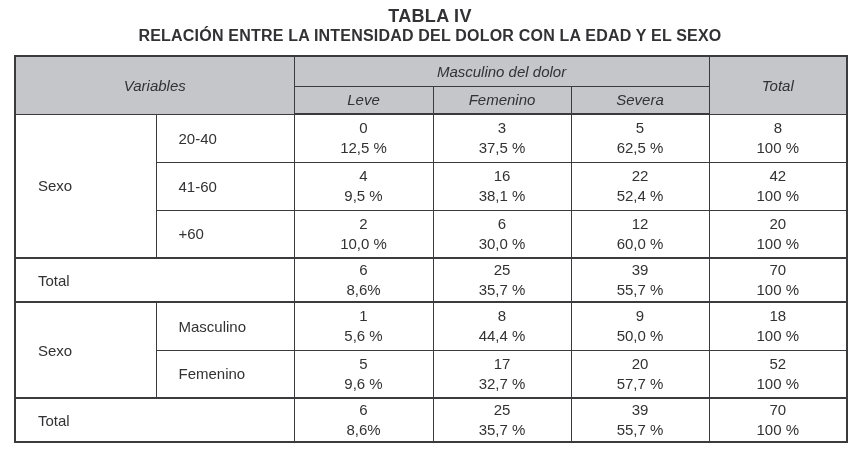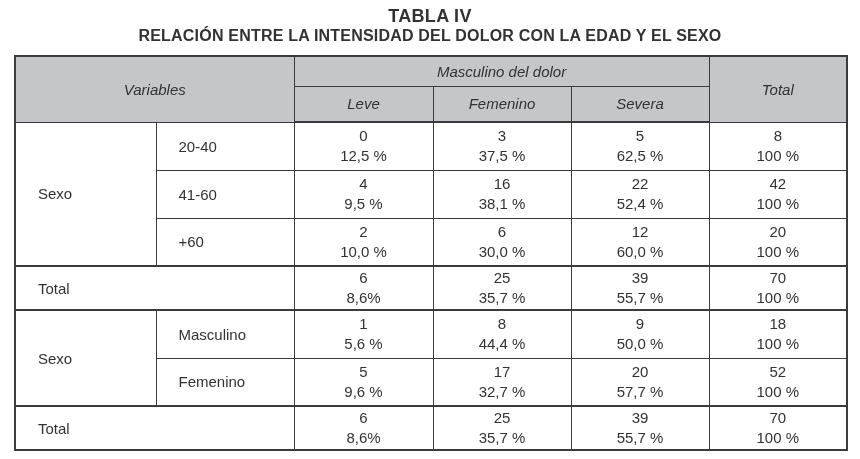--- a/index.html
+++ b/index.html
@@ -36,21 +36,21 @@
     font-size: 15px;
     vertical-align: middle;
   }
   th {
     background: #c5c6ca;
     font-style: italic;
     font-weight: normal;
     text-align: center;
   }
   tr.h1 { height: 30px; }
-  tr.h2 { height: 36px; }
+  tr.h2 { height: 28px; }
   tr.r  { height: 48px; }
   tr.rt { height: 44px; }
   thead tr.h2 th { border-bottom: 2px solid #3b3b3d; }
   tr.sep td { border-top: 2px solid #3b3b3d; }
   td.lbl { text-align: left; padding-left: 22px; }
   td.num { text-align: center; }
   td.num .n, td.num .p { line-height: 20px; }
 </style>
 </head>
 <body>

